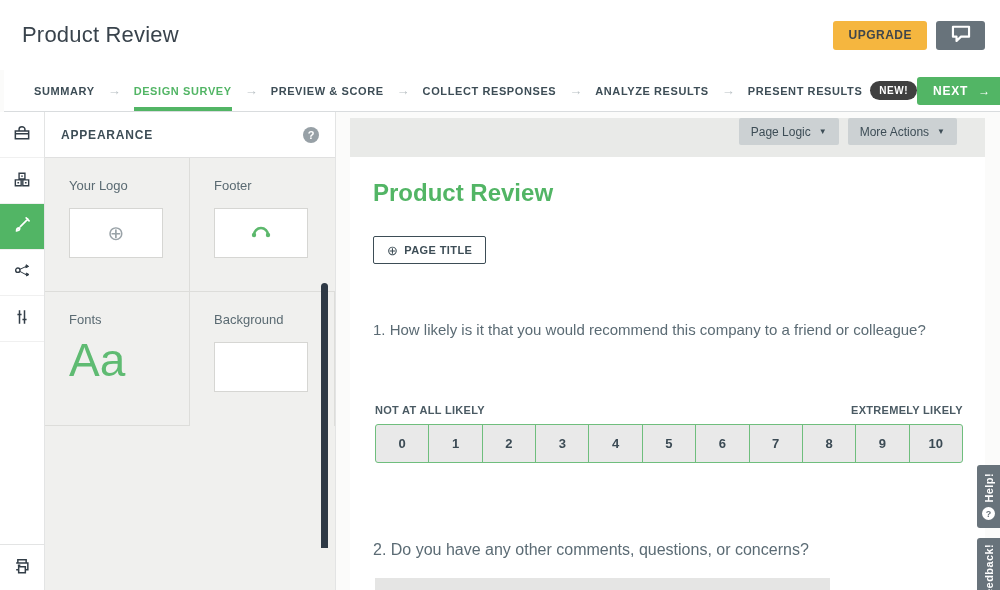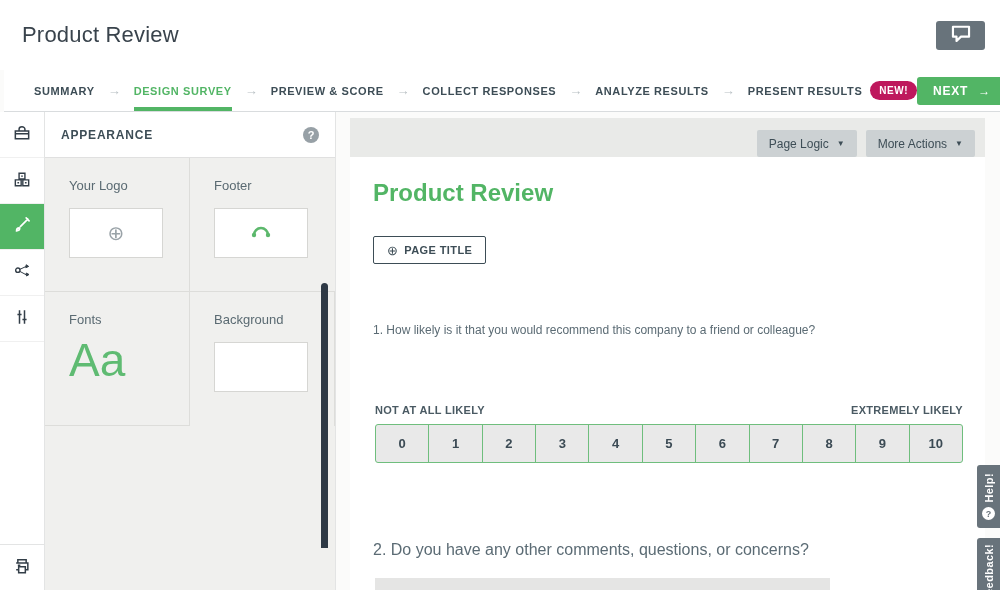--- a/index.html
+++ b/index.html
@@ -13,21 +13,21 @@
   .btn-upgrade { background:#f5b63f; border:none; border-radius:3px; height:29px; padding:0 15px; font-family:inherit;
                  font-size:12px; font-weight:bold; letter-spacing:.5px; color:#3f464c; cursor:pointer; }
   .btn-chat { background:#68737b; border:none; border-radius:3px; height:29px; width:49px; display:flex; align-items:center; justify-content:center; cursor:pointer; }
 
   
   .nav-bar { position:absolute; top:70px; left:4px; width:1000px; height:42px; background:#fff; border-bottom:1px solid #d9dcde; display:flex; align-items:stretch; padding-left:30px; }
   .nav-step { position:relative; display:flex; align-items:center; font-size:11px; font-weight:bold; letter-spacing:.6px; color:#3d4d56; cursor:pointer; white-space:nowrap; }
   .nav-step.active { color:#52b565; }
   .nav-step.active::after { content:""; position:absolute; left:0; right:0; bottom:0; height:4px; background:#52b565; }
   .nav-sep { display:flex; align-items:center; color:#b9c0c4; font-size:13px; padding:0 13px; }
-  .nav-badge { background:#be185d; color:#fff; font-size:10px; font-weight:bold; border-radius:10px; padding:4px 9px; margin-left:8px; letter-spacing:.5px; }
+  .nav-badge { background:#404040; color:#fff; font-size:10px; font-weight:bold; border-radius:10px; padding:4px 9px; margin-left:8px; letter-spacing:.5px; }
   .btn-next { margin-left:auto; align-self:center; margin-right:15px; background:#52b565; color:#fff; border:none; border-radius:3px;
               height:28px; padding:0 16px; font-family:inherit; font-size:12px; font-weight:bold; letter-spacing:.8px; cursor:pointer; display:flex; align-items:center; gap:10px; }
 
   
   .left-rail { position:absolute; top:112px; left:0; width:45px; height:478px; background:#fff; border-right:1px solid #e3e4e4; display:flex; flex-direction:column; }
   .rail-item { width:44px; height:46px; display:flex; align-items:center; justify-content:center; cursor:pointer; border-bottom:1px solid #f0f0f0; }
   .rail-item svg { stroke:#333e48; fill:none; stroke-width:1.8; width:20px; height:20px; }
   .rail-item.active { background:#52b565; }
   .rail-item.active svg { stroke:#fff; }
   .rail-spacer { flex:1; border-bottom:none; }
@@ -49,30 +49,30 @@
   .cell-label { font-size:13px; color:#5a6a72; }
   .tile-box { margin-top:15px; width:94px; height:50px; background:#fff; border:1px solid #d6d6d3; display:flex; align-items:center; justify-content:center; cursor:pointer; }
   .plus-glyph { font-size:20px; color:#9aa3a8; }
   .font-sample { margin-top:8px; font-size:46px; color:#5fbb72; cursor:pointer; line-height:1.1; }
   .layout-tile { margin-top:15px; width:76px; height:43px; background:#6e7a82; border-radius:2px; display:flex; flex-direction:column; align-items:center; justify-content:center; gap:3px; cursor:pointer; }
   .layout-tile i { display:block; height:3px; background:#fff; border-radius:1px; }
   .panel-scrollbar { position:absolute; right:7px; top:125px; width:7px; height:275px; background:#2e3945; border-radius:4px; cursor:pointer; }
 
   
   .main { position:absolute; top:112px; left:336px; width:664px; height:478px; background:#fbfbfa; }
-  .main-toolbar { position:absolute; top:6px; left:14px; width:635px; height:39px; background:#e9eae8; display:flex; align-items:flex-end; justify-content:flex-end; gap:9px; padding-right:10px; }
+  .main-toolbar { position:absolute; top:6px; left:14px; width:635px; height:39px; background:#e9eae8; display:flex; align-items:flex-start; justify-content:flex-end; gap:9px; padding-right:28px; }
   .toolbar-btn { background:#ccd1d3; border:none; border-radius:2px; height:27px; padding:0 12px; font-family:inherit; font-size:12px; color:#3d4d56; cursor:pointer; display:flex; align-items:center; gap:8px; }
   .toolbar-btn .caret { font-size:8px; color:#3d4d56; }
 
   .survey-page { position:absolute; top:45px; left:14px; width:635px; height:433px; background:#fff; overflow:hidden; }
   .survey-title { position:absolute; left:23px; top:22px; font-size:24px; font-weight:bold; color:#52b565; cursor:text; }
   .btn-page-title { position:absolute; left:23px; top:79px; background:#fff; border:1px solid #3d4d56; border-radius:2px; height:28px; padding:0 13px; font-family:inherit; font-size:11px; font-weight:bold; letter-spacing:.4px; color:#3d4d56; cursor:pointer; display:flex; align-items:center; gap:6px; }
   .btn-page-title .plus { font-size:13px; font-weight:normal; }
 
-  .q1-text { position:absolute; left:23px; top:162px; width:596px; font-size:12px; line-height:22px; color:#5b6b74; cursor:pointer; }
+  .q1-text { position:absolute; left:23px; top:162px; width:596px; font-size:15px; line-height:22px; color:#5b6b74; cursor:pointer; }
   .scale-labels { position:absolute; left:25px; top:247px; width:588px; display:flex; justify-content:space-between; font-size:11px; font-weight:bold; letter-spacing:.3px; color:#4a5a63; }
   .nps-scale { position:absolute; left:25px; top:267px; width:588px; height:39px; display:flex; border:1px solid #6fbe7d; border-radius:3px; overflow:hidden; background:#e9e9e9; }
   .nps-cell { flex:1; display:flex; align-items:center; justify-content:center; font-size:13px; font-weight:bold; color:#3b4a54; border-right:1px solid #6fbe7d; cursor:pointer; }
   .nps-cell:last-child { border-right:none; }
 
   .q2-text { position:absolute; left:23px; top:382px; width:596px; font-size:16px; line-height:22px; color:#5b6b74; cursor:pointer; }
   .q2-textarea { position:absolute; left:25px; top:421px; width:455px; height:40px; background:#e5e5e4; cursor:text; }
 
   
   .side-tab { position:absolute; right:0; width:23px; background:#68737b; border-radius:3px 0 0 3px; color:#fff; display:flex; flex-direction:column; align-items:center; justify-content:center; cursor:pointer; gap:5px; }
@@ -80,20 +80,21 @@
   .tab-help { top:465px; height:63px; }
   .tab-feedback { top:538px; height:70px; }
   .help-dot { width:13px; height:13px; border-radius:50%; background:#fff; color:#68737b; font-size:9px; font-weight:bold; display:flex; align-items:center; justify-content:center; }
 </style>
 </head>
 <body>
 
 <header class="app-header">
   <h1 class="app-title">Product Review</h1>
   <div class="header-right">
+    <button class="btn-upgrade">UPGRADE</button>
     <button class="btn-chat">
       <span>
         <svg width="20" height="17" viewBox="0 0 22 19">
             <path d="M2 2 h18 v11 h-9 l-5 5 v-5 h-4 z" fill="none" stroke="#fff" stroke-width="2.4" stroke-linejoin="round"></path>
           </svg>
       </span>
     </button>
   </div>
 </header>
 

